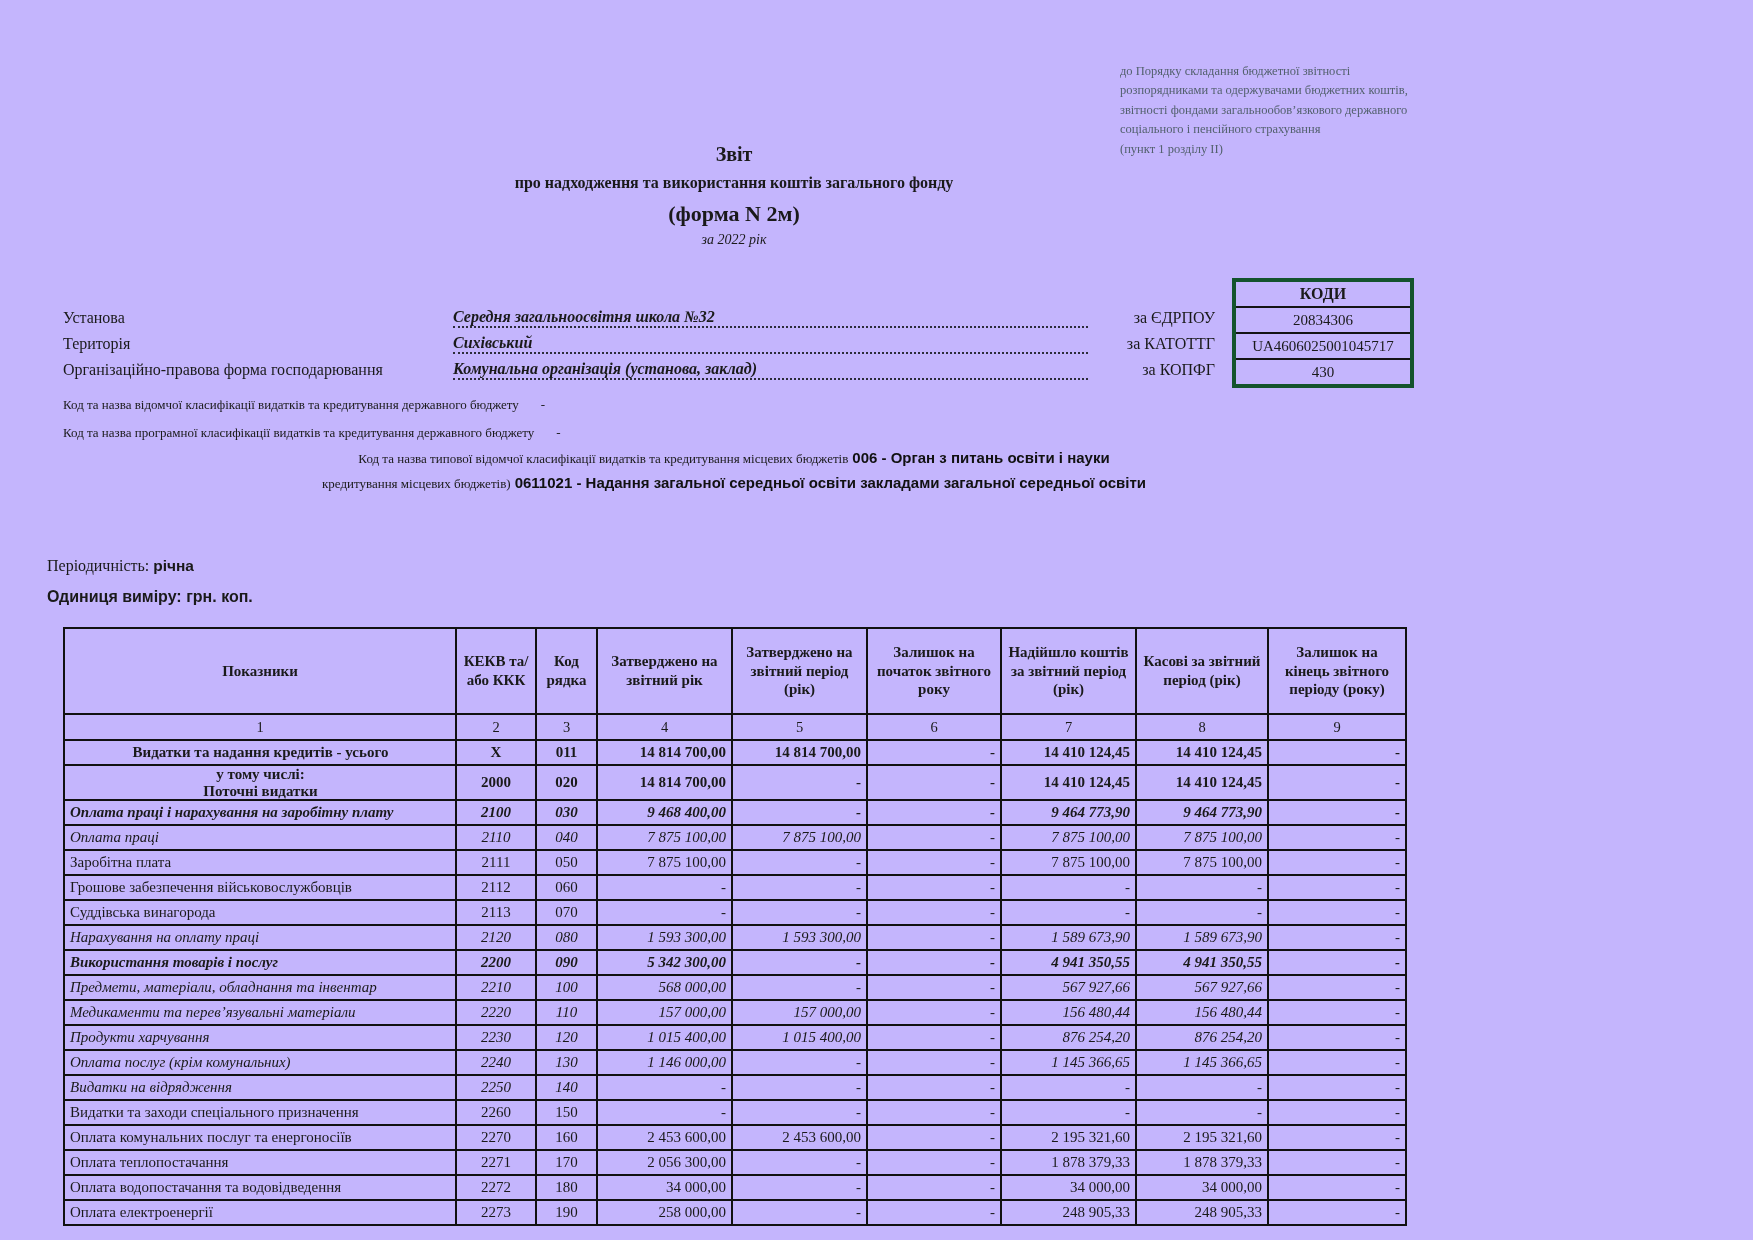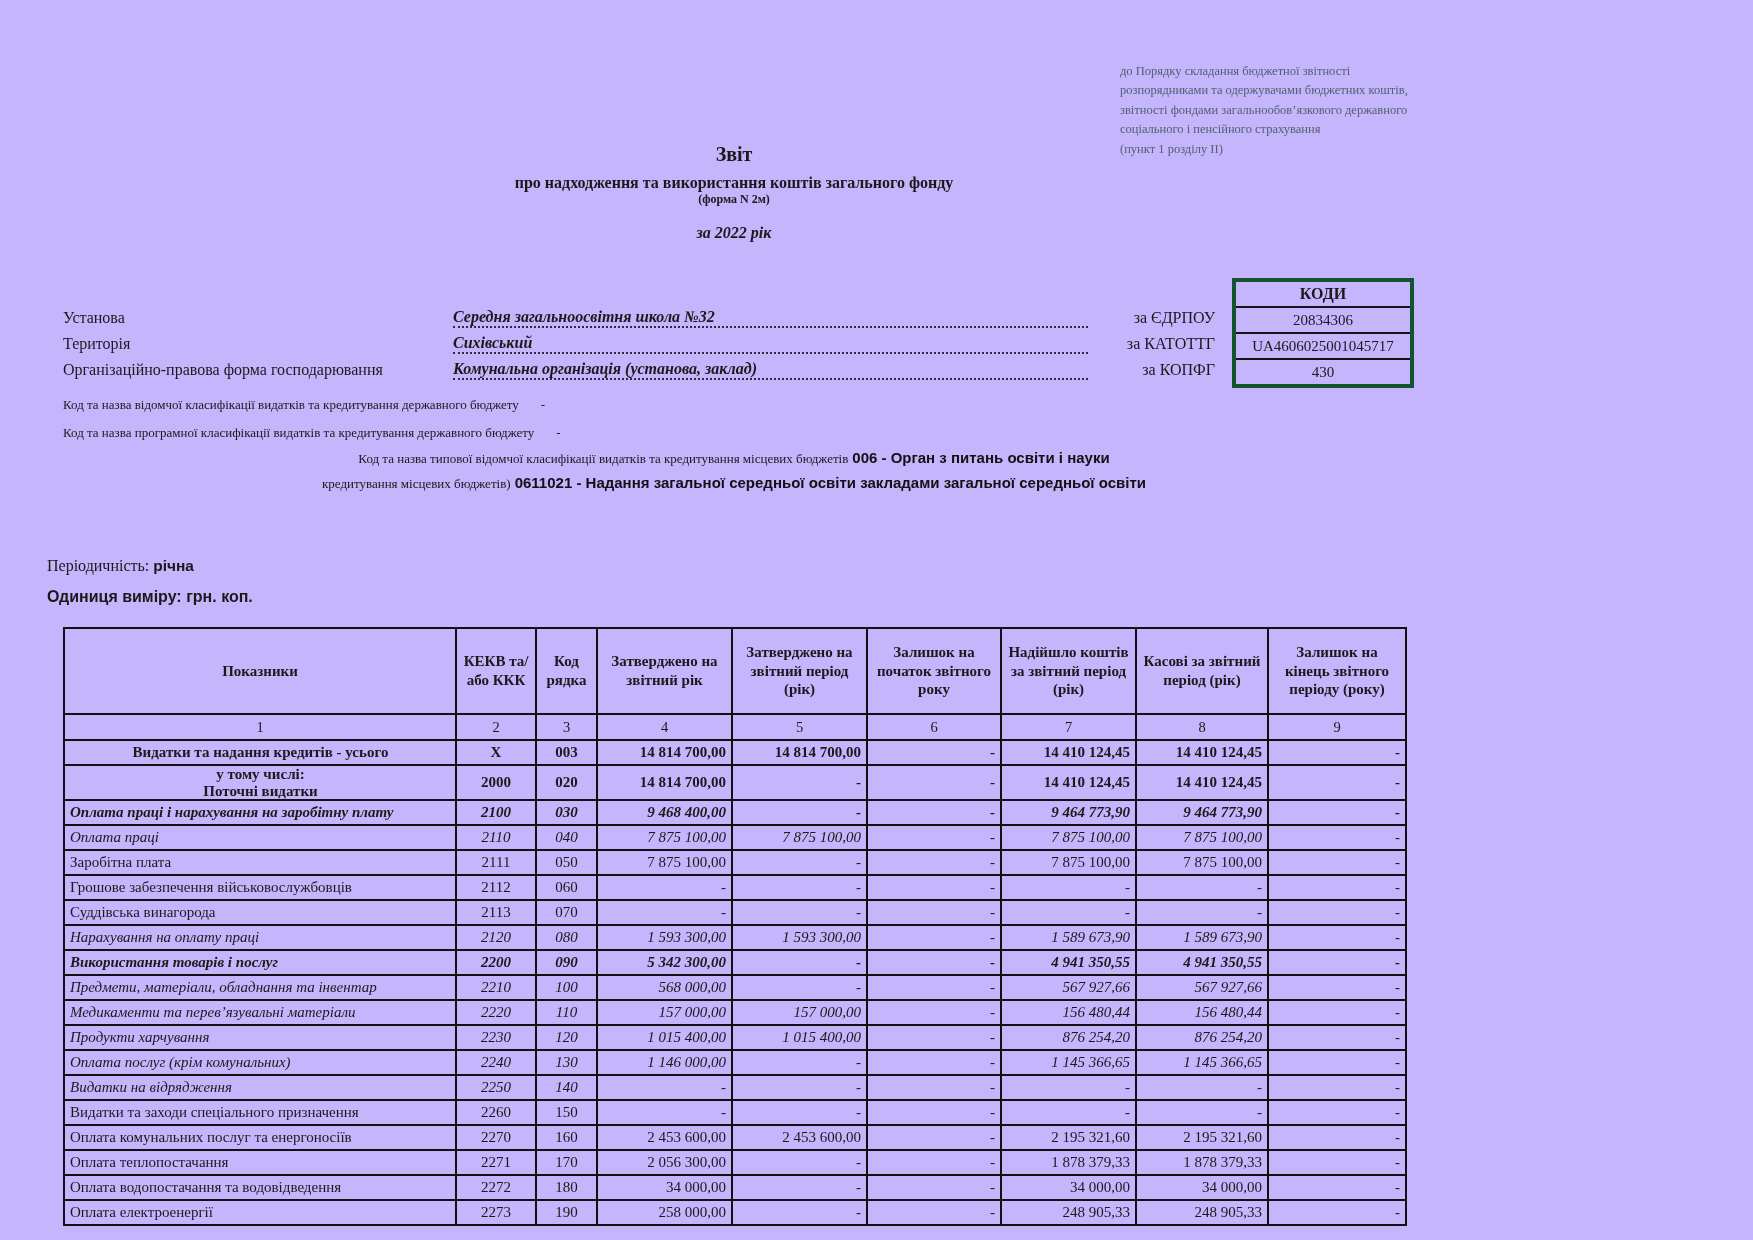--- a/index.html
+++ b/index.html
@@ -16,22 +16,22 @@
   .ref-note{
     position:absolute;top:62px;left:1120px;width:330px;
     font-size:12.5px;line-height:1.55;color:#53616e;
   }
   
   .titles{
     position:absolute;top:144px;left:63px;width:1342px;text-align:center;
   }
   .title-main{font-size:20px;font-weight:bold;line-height:1.0;}
   .title-sub{font-size:16px;font-weight:bold;margin-top:10px;}
-  .title-form{font-size:12px;font-weight:bold;}
-  .title-period{font-size:16px;font-weight:bold;font-style:italic;margin-top:17px;}
+  .title-form{font-size:22px;font-weight:bold;margin-top:9px;}
+  .title-period{font-size:14px;font-weight:normal;font-style:italic;margin-top:5px;}
   
   .info-rows{position:absolute;top:302px;left:63px;width:1342px;}
   .info-row{display:flex;align-items:flex-end;height:26px;}
   .info-label{width:390px;font-size:16px;padding-bottom:1px;}
   .info-value{
     flex:1;font-size:16px;font-weight:bold;font-style:italic;
     border-bottom:2px dotted #2c2c3a;padding-bottom:0px;line-height:1.15;
   }
   .info-code-label{width:127px;text-align:right;font-size:16px;padding-right:16px;padding-bottom:1px;}
   .info-box-space{width:174px;}
@@ -187,21 +187,21 @@
         <td>6</td>
         <td>7</td>
         <td>8</td>
         <td>9</td>
       </tr>
     </thead>
     <tbody>
         <tr class="rs-b">
           <td class="c0 ctr">Видатки та надання кредитів -  усього</td>
           <td class="c1">X</td>
-          <td class="c2">003</td>
+          <td class="c2">011</td>
           <td class="c3">14 814 700,00</td>
           <td class="c4">14 814 700,00</td>
           <td class="c5">-</td>
           <td class="c6">14 410 124,45</td>
           <td class="c7">14 410 124,45</td>
           <td class="c8">-</td>
         </tr>
         <tr class="rs-b">
           <td class="c0 ctr">у тому числі:
 Поточні видатки</td>

